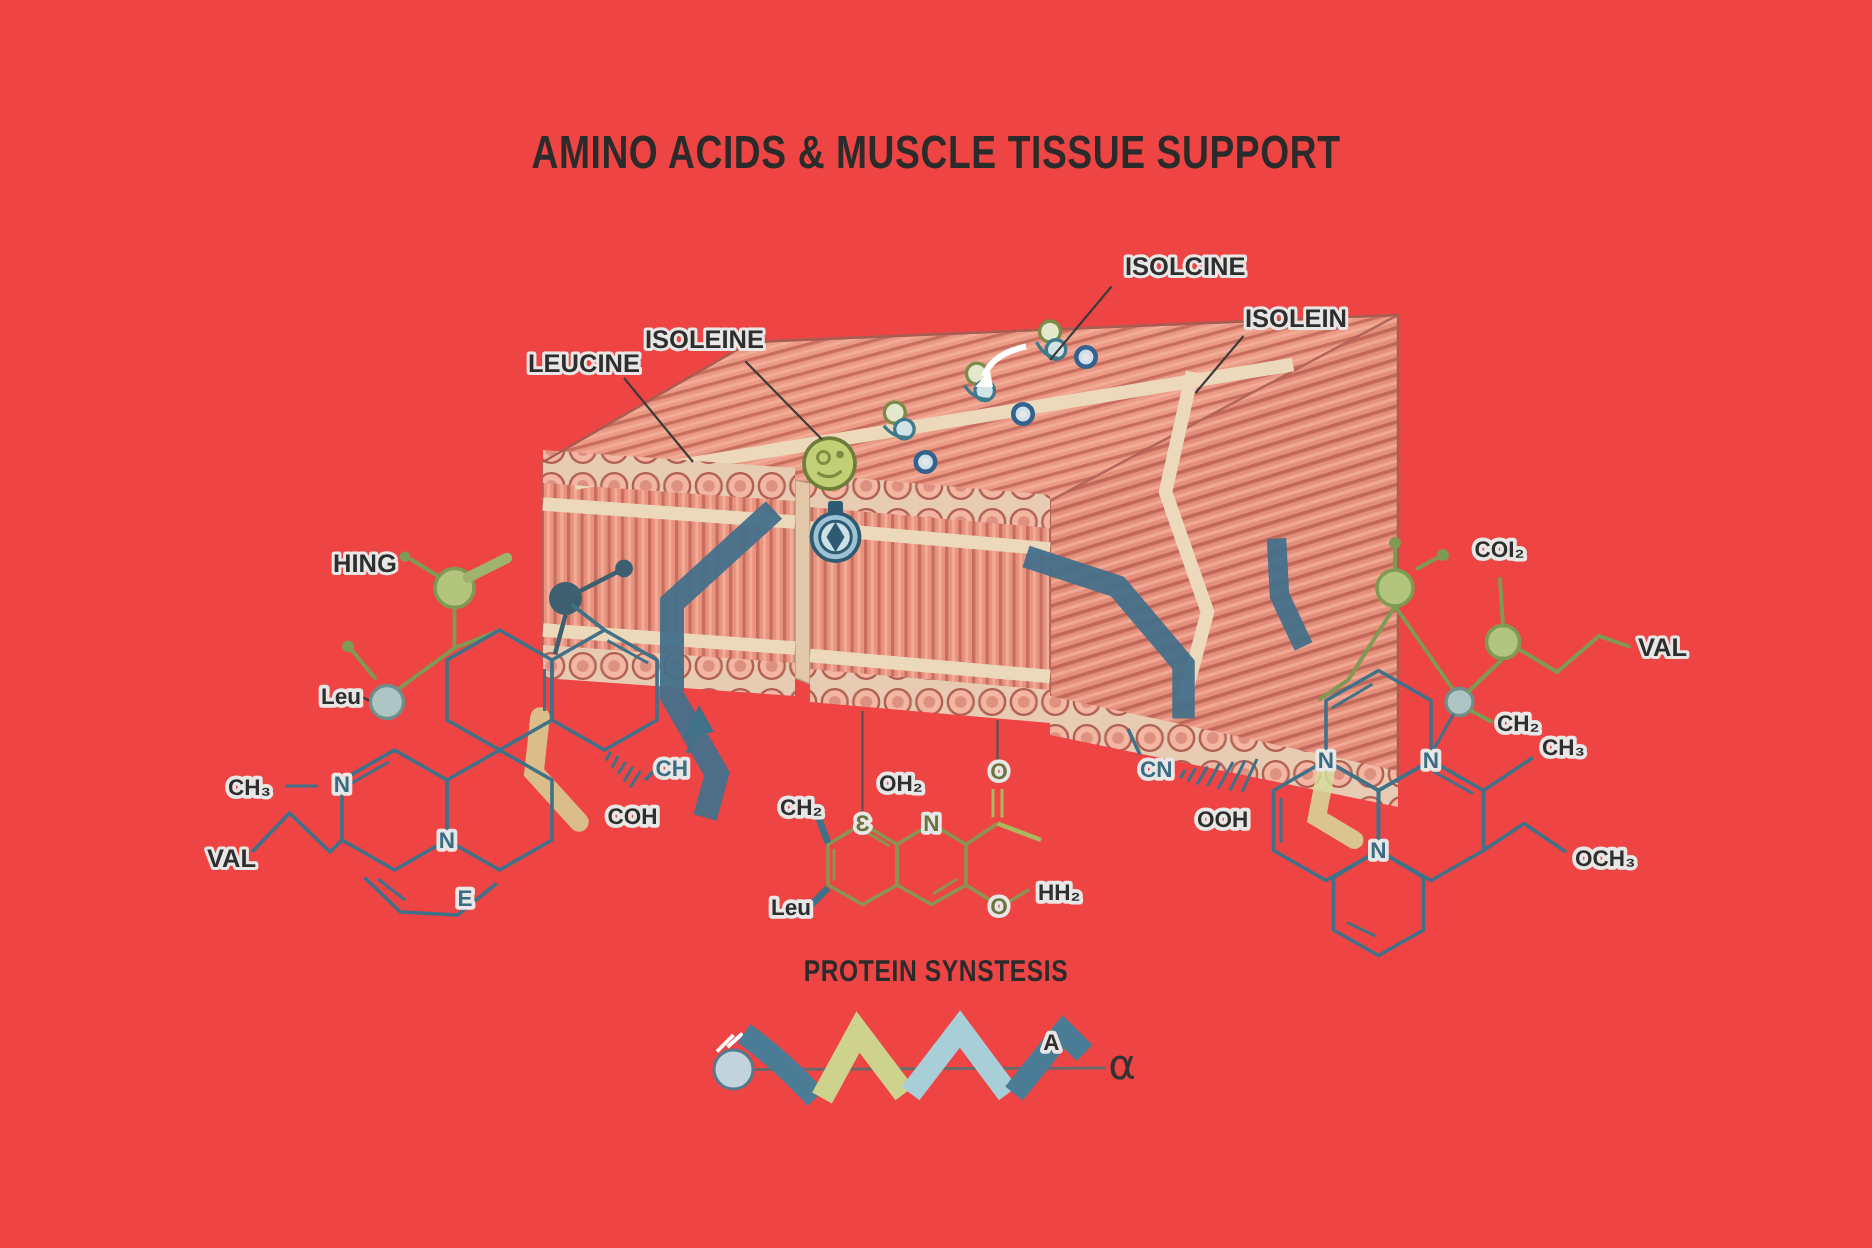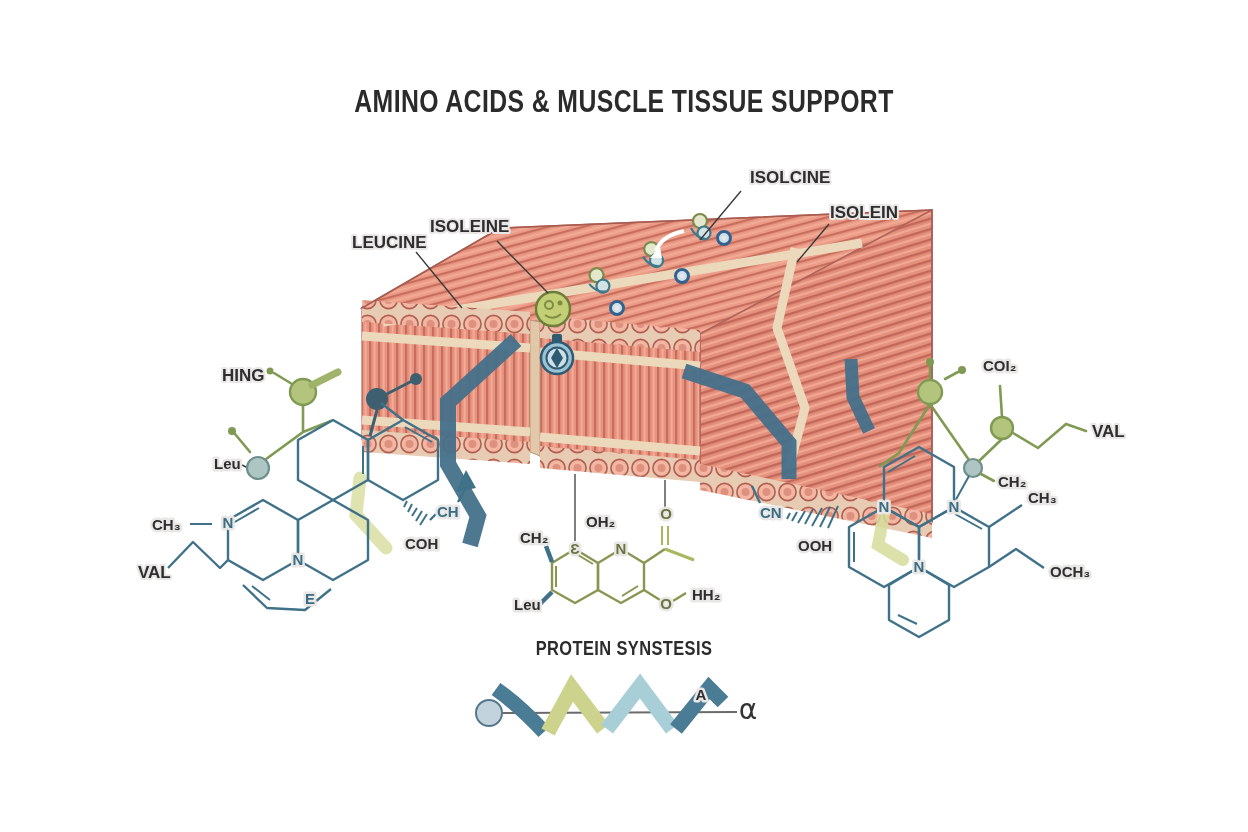--- a/index.html
+++ b/index.html
@@ -1,16 +1,16 @@
 <!DOCTYPE html>
 <html><head>
 <meta charset="utf-8">
 <style>
   html,body{margin:0;padding:0;background:#d9d8d6;}
-  .stage{position:relative;width:1248px;height:832px;background:#ffffff;overflow:hidden;
+  .stage{position:relative;width:1248px;height:832px;background:#ef4444;overflow:hidden;
          font-family:"Liberation Sans",sans-serif;}
   .title{position:absolute;left:0;right:0;top:84px;text-align:center;font-weight:bold;
          font-size:31px;color:#2b2b2b;transform:scaleX(0.80);letter-spacing:0.5px;}
   .subtitle{position:absolute;left:0;right:0;top:637px;text-align:center;font-weight:bold;
          font-size:20px;color:#2b2b2b;transform:scaleX(0.82);letter-spacing:0.5px;}
   svg{position:absolute;left:0;top:0;}
   .lbl{font:bold 17px "Liberation Sans","DejaVu Sans",sans-serif;fill:#2e2e2e;
        paint-order:stroke;stroke:#e8e7e5;stroke-width:4px;stroke-linejoin:round;}
   .atom{font:bold 15px "Liberation Sans","DejaVu Sans",sans-serif;fill:#2e2e2e;
        paint-order:stroke;stroke:#e8e7e5;stroke-width:5px;stroke-linejoin:round;}

